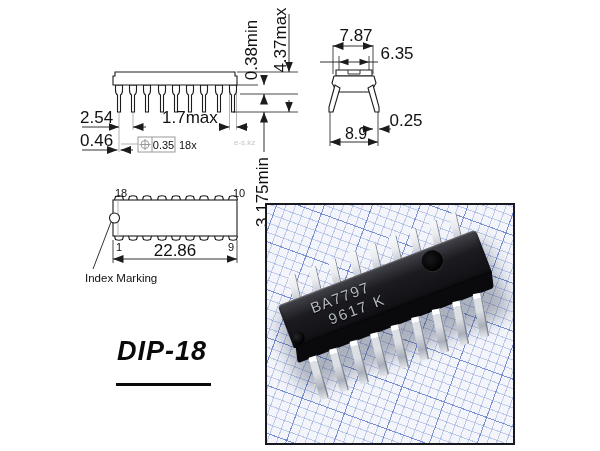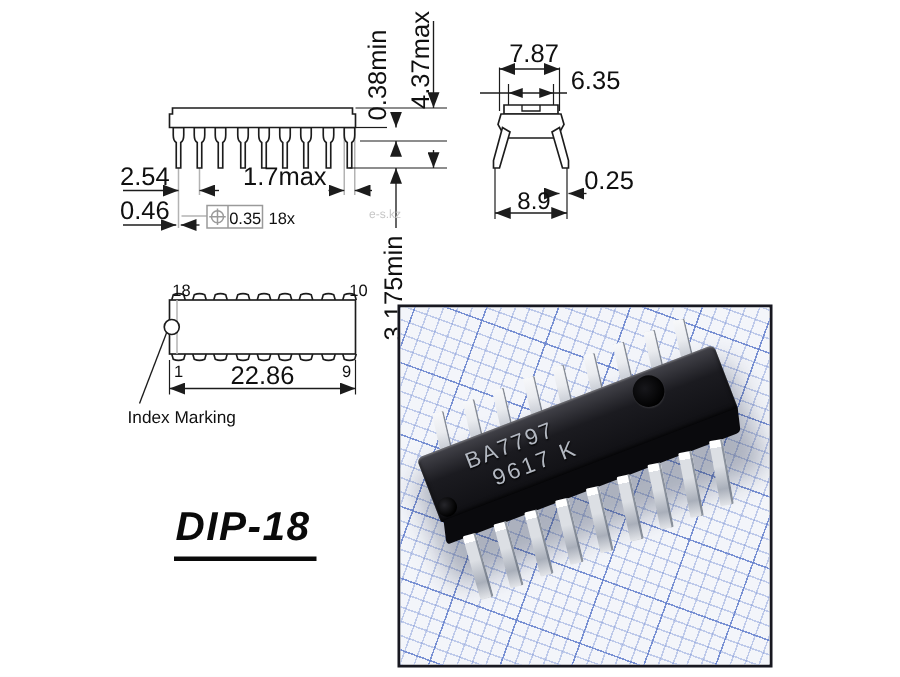--- a/index.html
+++ b/index.html
@@ -17,23 +17,23 @@
   .dim17{font-size:17px;}
   .dim16{font-size:16px;}
   .dim11{font-size:11px;}
   .lbl12{font-size:11.5px;}
   .arrowfill{fill:#1c1c1c;}
 
   
   .dip-title{
     position:absolute;left:116px;top:336px;
     font-size:27px;font-weight:bold;font-style:italic;letter-spacing:1px;
-    color:#0a0a0a;border-bottom:3px solid #0a0a0a;padding:0 4px 4px 1px;
-  }
-  .watermark{position:absolute;left:246px;top:138px;font-size:8px;color:#c6c6c6;}
+    color:#0a0a0a;border-bottom:3px solid #0a0a0a;padding:0 4px 16px 1px;
+  }
+  .watermark{position:absolute;left:234px;top:138px;font-size:8px;color:#c6c6c6;}
 
   
   .photo{
     position:absolute;left:265px;top:203px;width:246px;height:238px;
     border:2px solid #181820;overflow:hidden;background:#f3f5fa;
   }
   .paper{
     position:absolute;left:-70px;top:-70px;width:390px;height:380px;
     transform:rotate(20deg);
     background:

